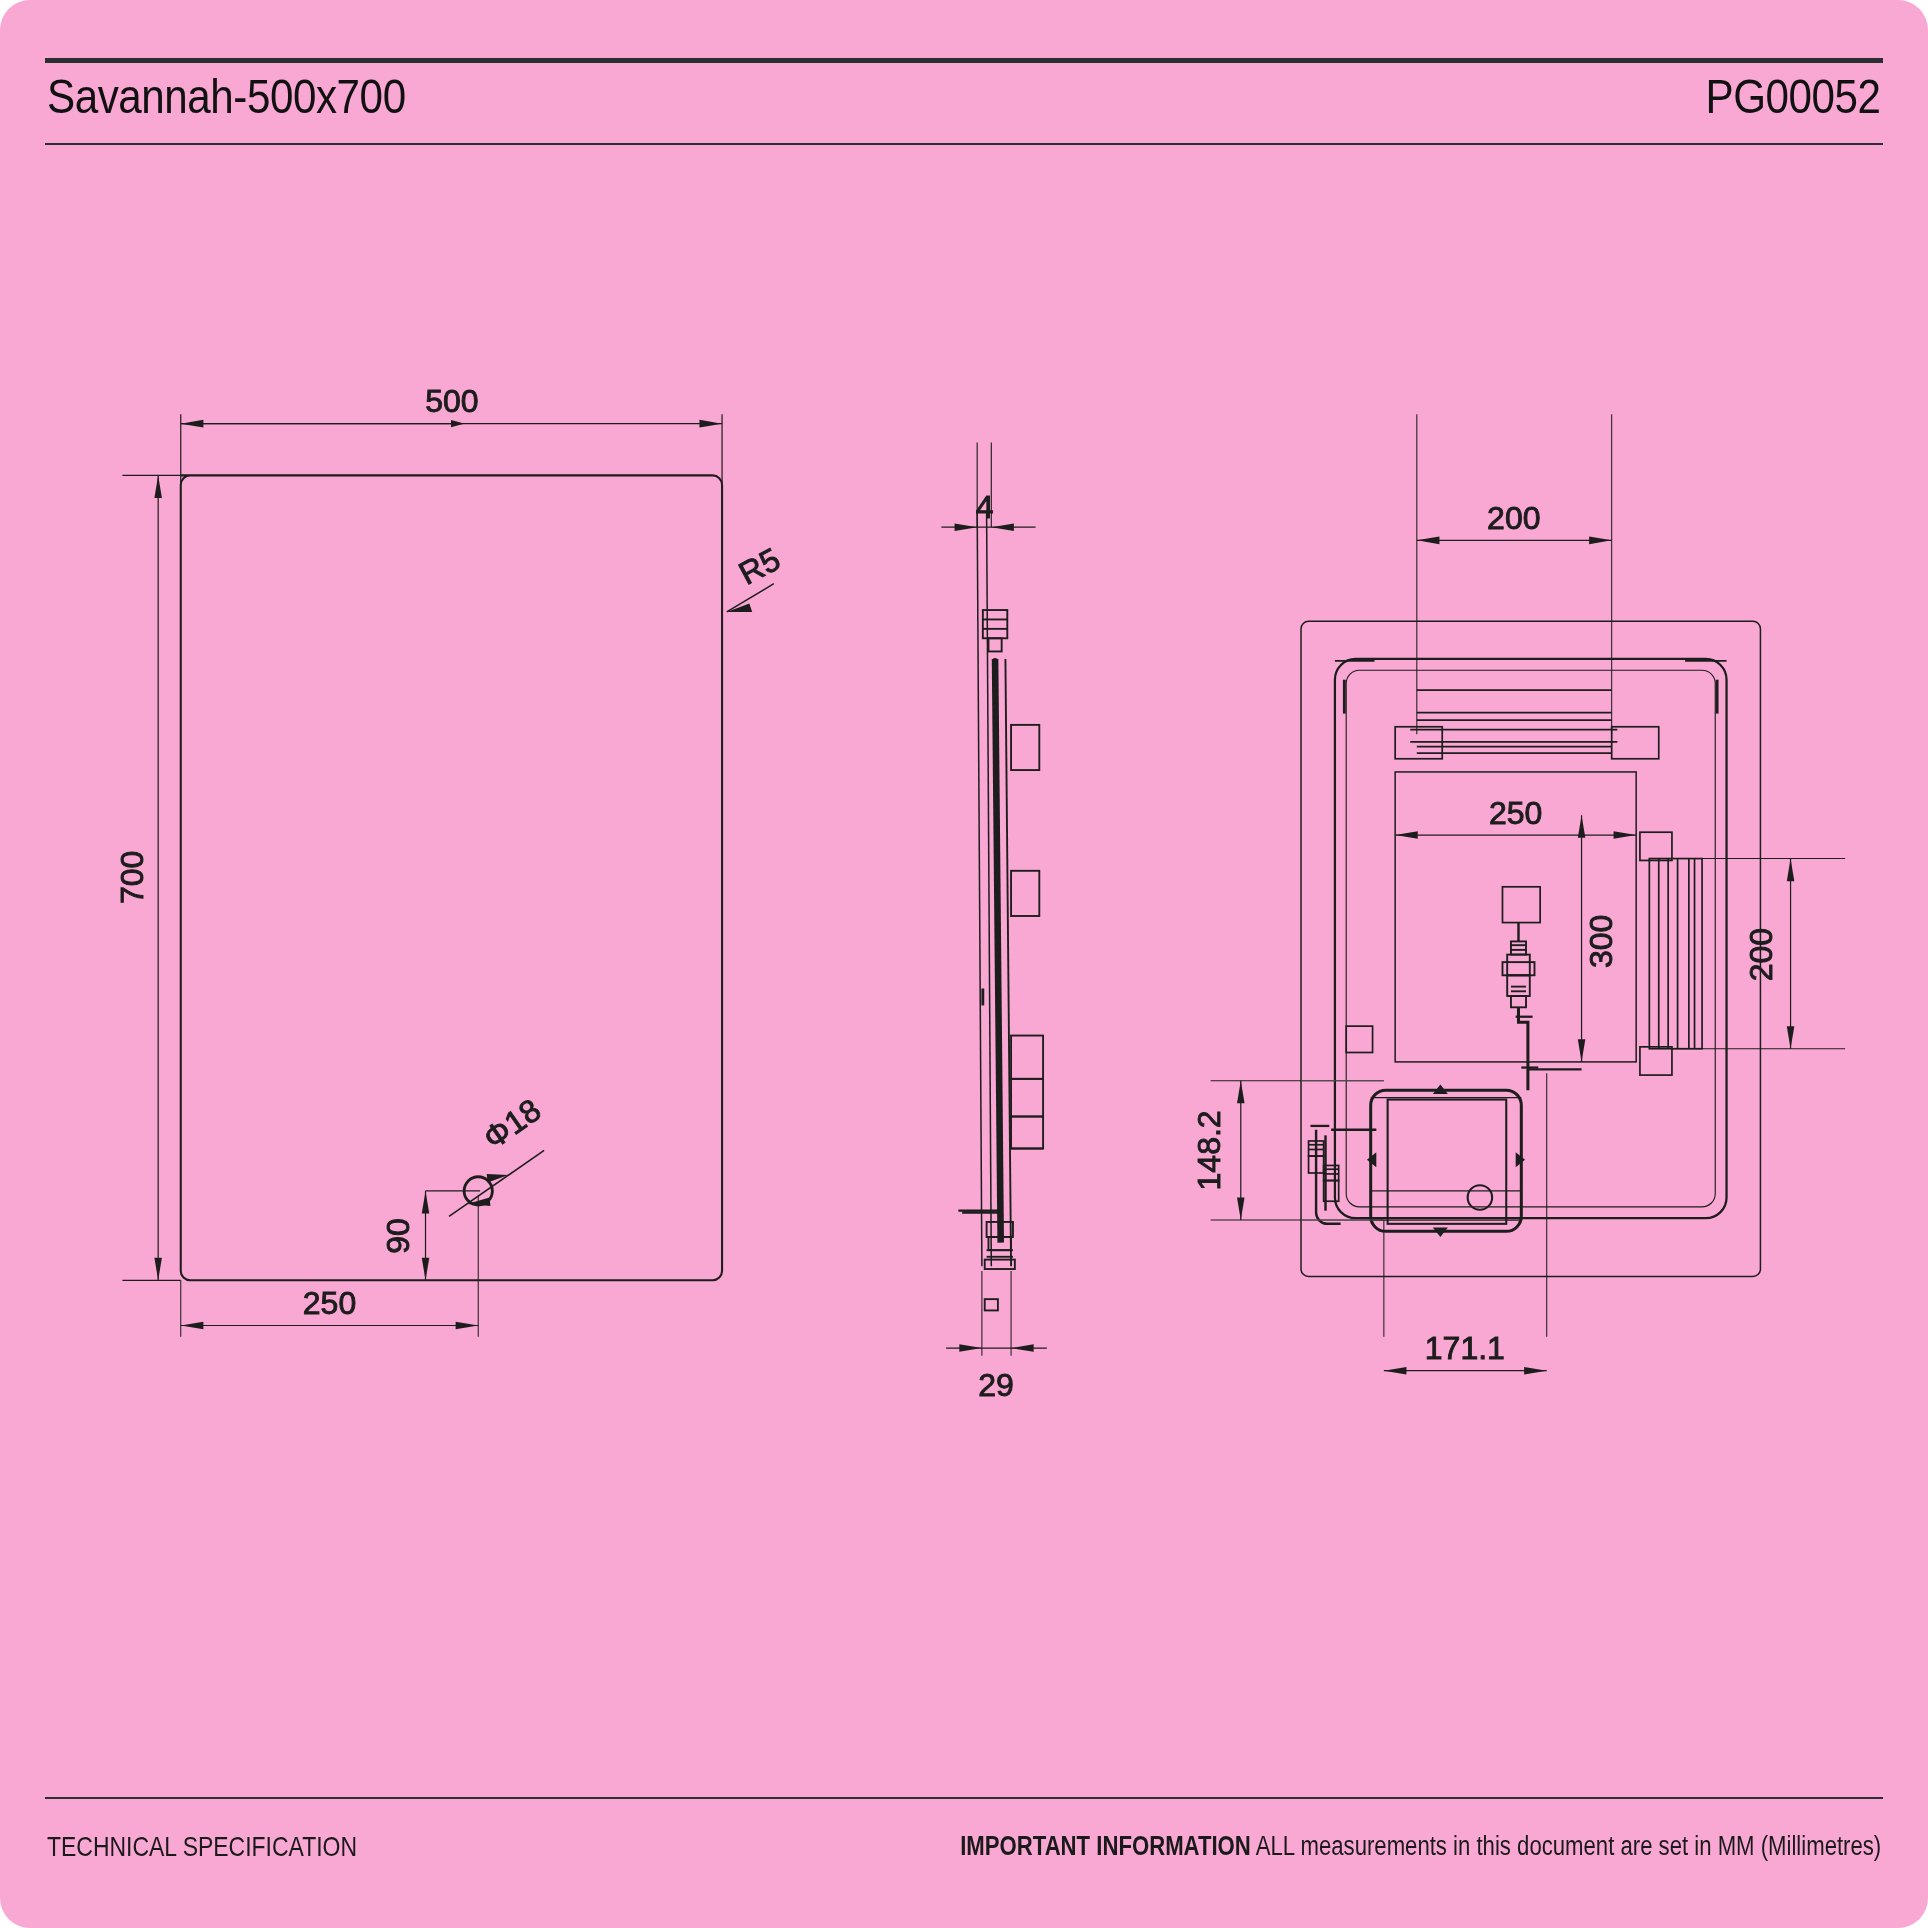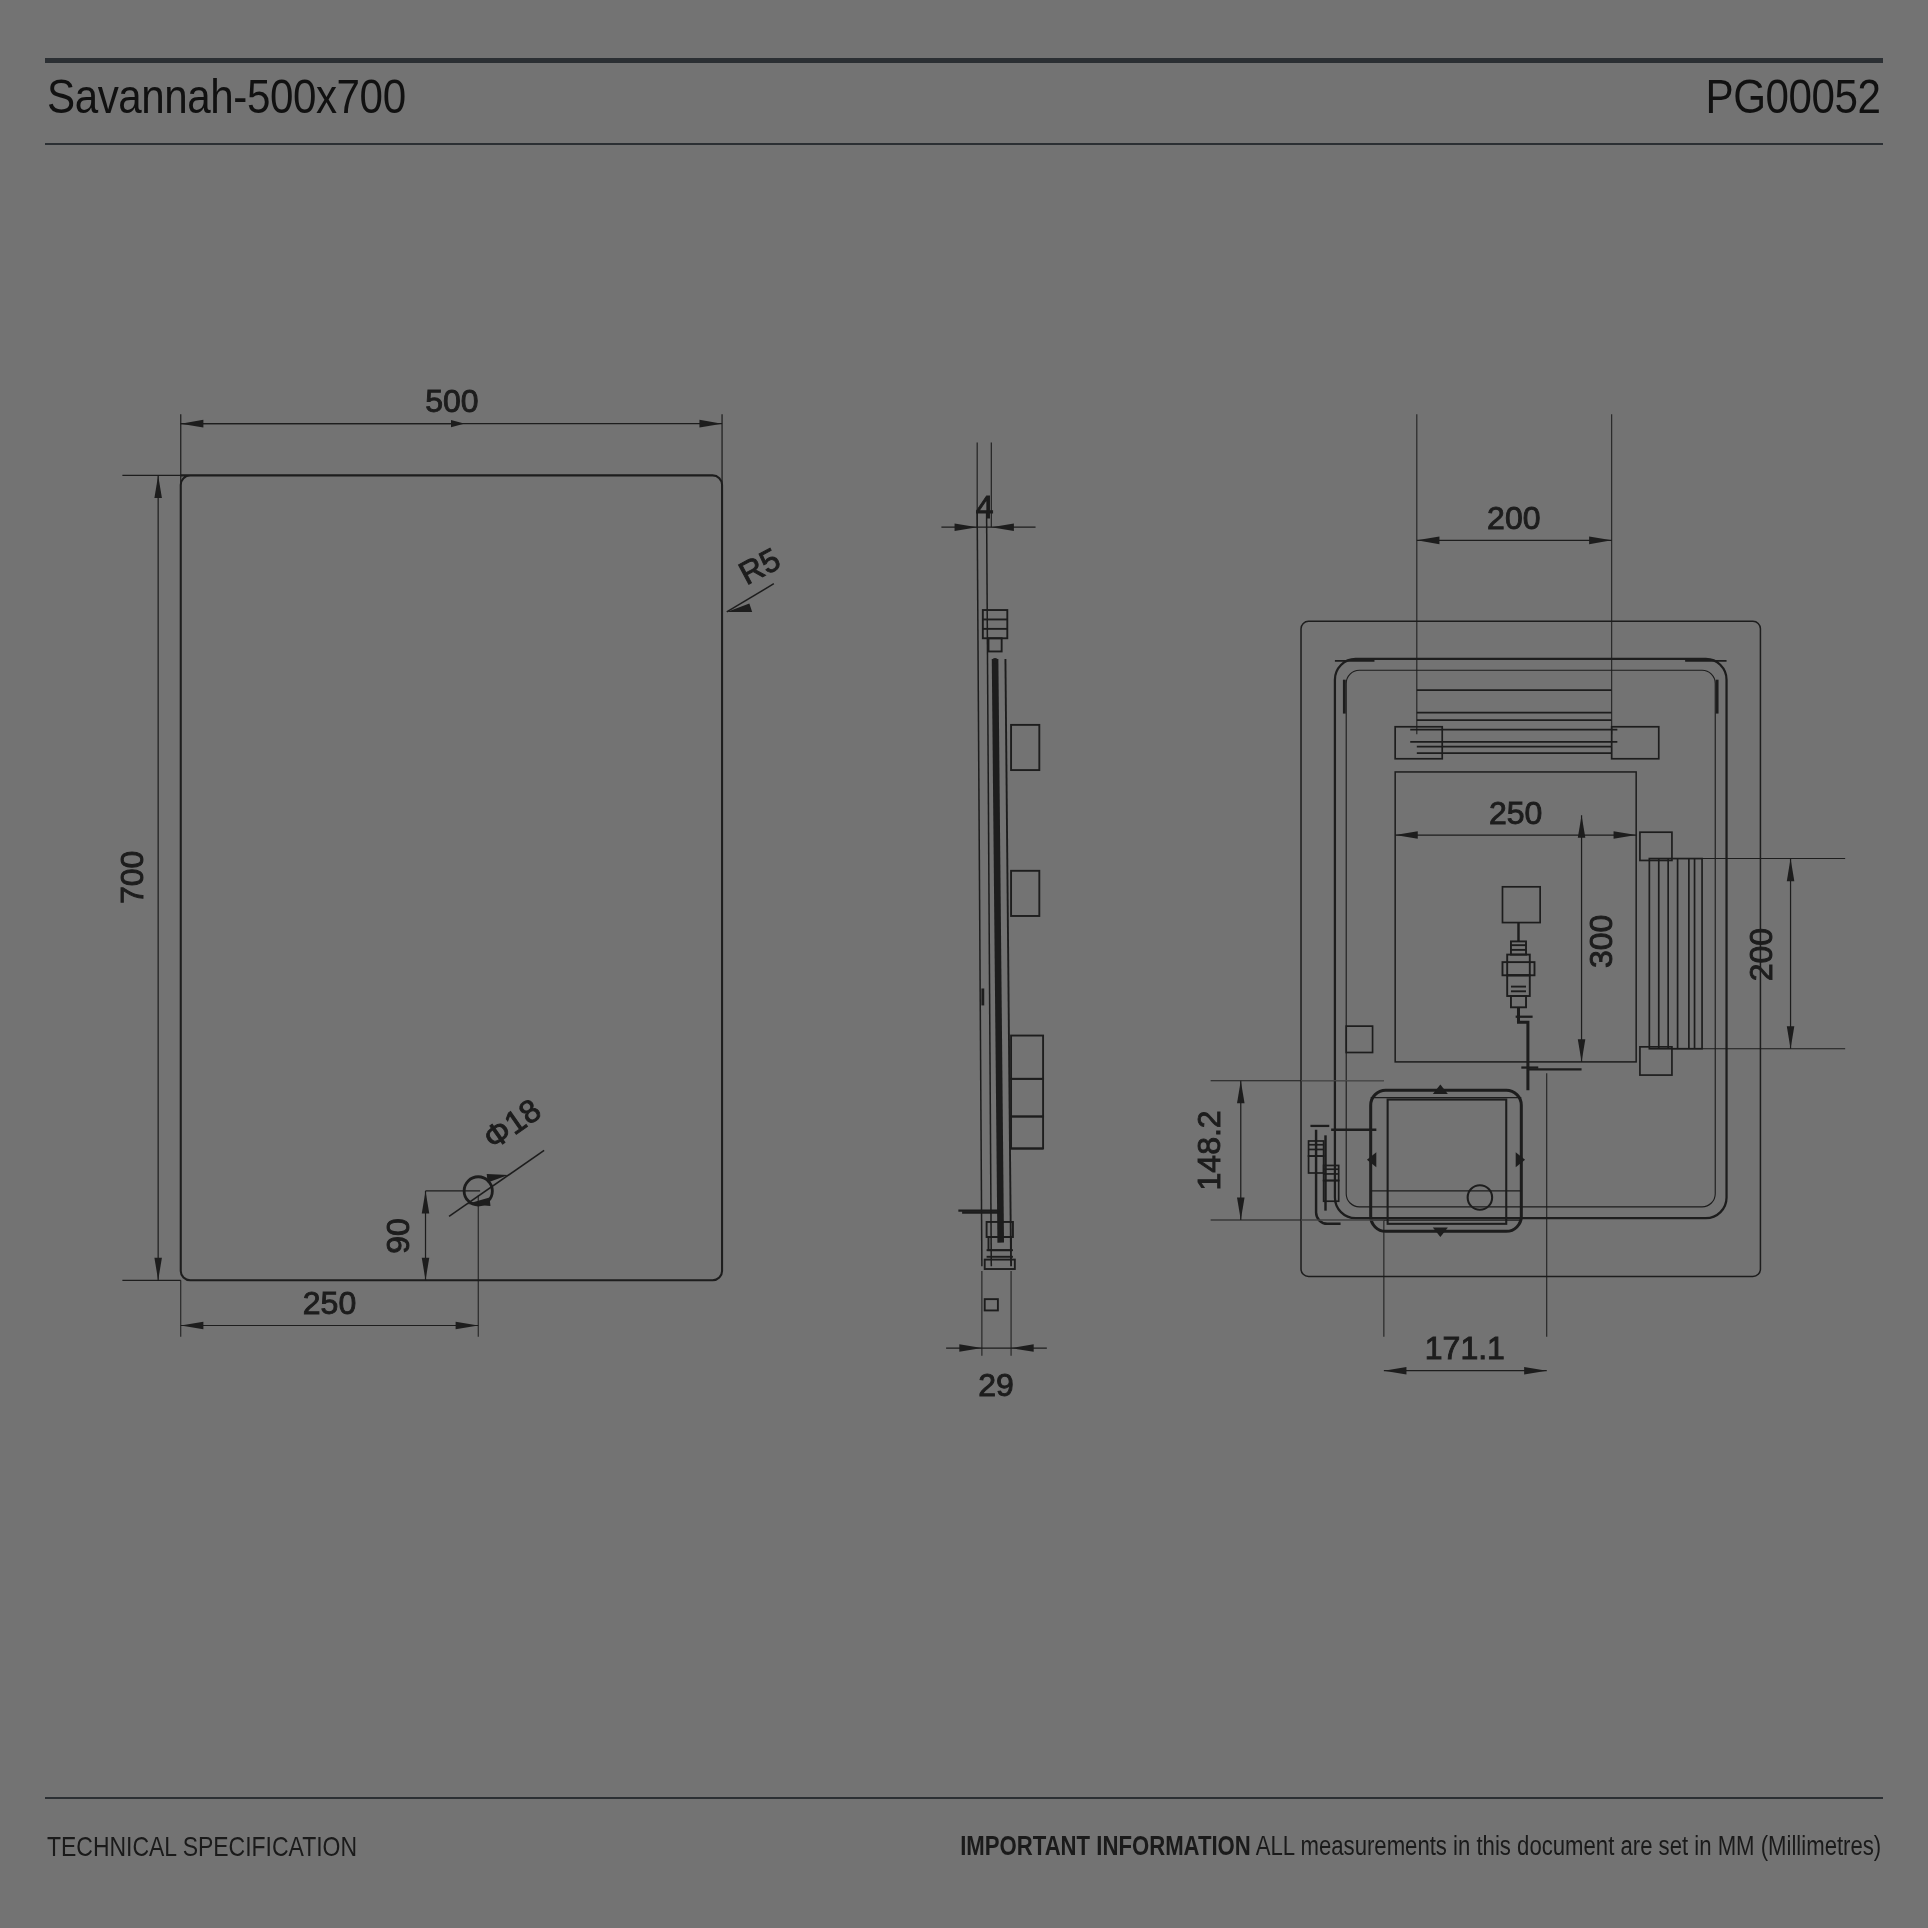--- a/index.html
+++ b/index.html
@@ -2,21 +2,21 @@
 <html style="font-size:15px"><head>
 <meta charset="utf-8">
 <title>Savannah-500x700 Technical Specification</title>
 <style>
   html,body{margin:0;padding:0;background:#ffffff;}
   body{
     width:1928px;height:1928px;position:relative;overflow:hidden;
     font-family:"Liberation Sans","DejaVu Sans",sans-serif;
     color:#1a1a1a;
   }
-  .sheet{position:absolute;inset:0;background:#737373;}
+  .sheet{position:absolute;inset:0;background:#f9a8d4;border-radius:30px;}
 
   
   .rule{position:absolute;left:45px;right:45px;background:#2b2f33;}
   .rule-top{top:58px;height:4.7px;}
   .rule-mid{top:143px;height:1.9px;}
   .rule-bottom{top:1797px;height:1.9px;}
 
   .hdr-title{
     position:absolute;left:47px;top:68px;
     font-size:49px;letter-spacing:-0.5px;

